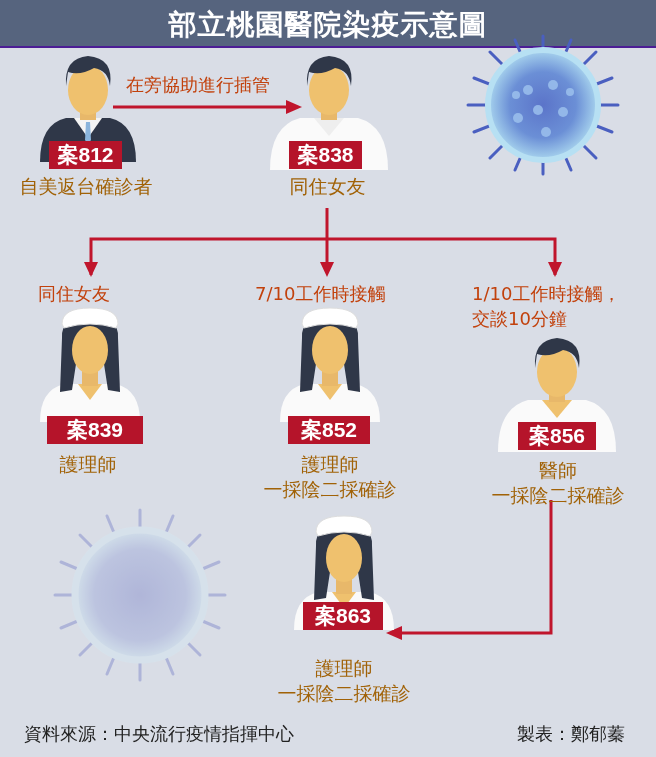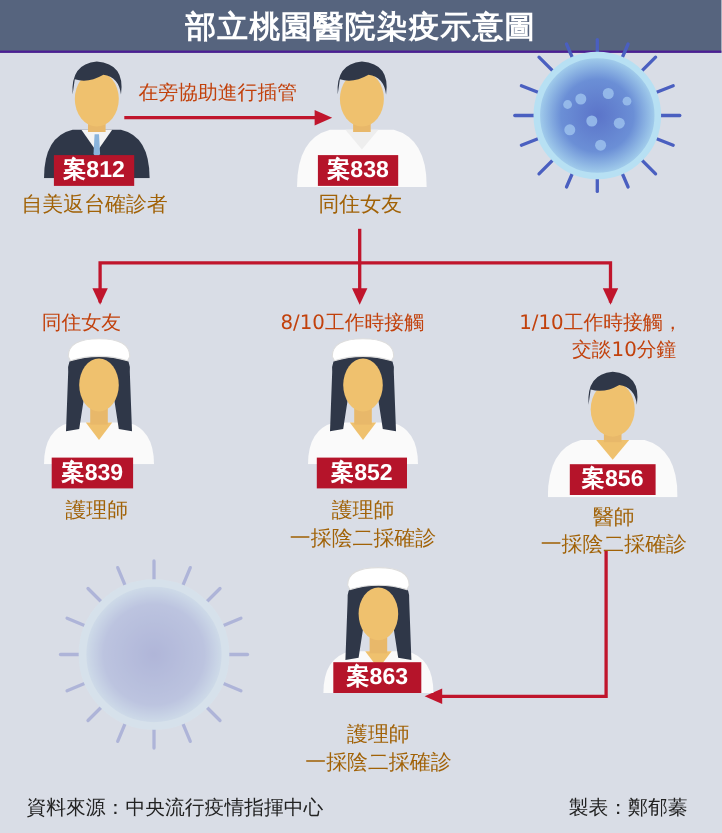--- a/index.html
+++ b/index.html
@@ -127,23 +127,23 @@
     <polygon points="302,107 286,100 286,114"></polygon>
     <polygon points="91,277 84,262 98,262"></polygon>
     <polygon points="327,277 320,262 334,262"></polygon>
     <polygon points="555,277 548,262 562,262"></polygon>
     <polygon points="386,633 402,626 402,640"></polygon>
   </g>
 </svg>
 
 <div class="note" style="left:126px;top:72px;">在旁協助進行插管</div>
 <div class="note" style="left:38px;top:281px;">同住女友</div>
-<div class="note" style="left:255px;top:281px;">8/10工作時接觸</div>
+<div class="note" style="left:255px;top:281px;">7/10工作時接觸</div>
 <div class="note" style="left:472px;top:281px;">1/10工作時接觸，</div>
-<div class="note" style="left:472px;top:306px;margin-left:48px;">交談10分鐘</div>
+<div class="note" style="left:472px;top:306px;">交談10分鐘</div>
 
 <svg class="person" style="left:36px;top:52px;" width="104" height="110" viewBox="0 0 104 110">
   <path d="M4,110 Q4,72 30,66 L74,66 Q100,72 100,110 Z" fill="#2f3748"></path>
   <path d="M38,66 L52,86 L66,66 Z" fill="#f4f4f4"></path>
   <path d="M50,70 L54,70 L55,88 L52,92 L49,88 Z" fill="#8ab4dc"></path>
   <rect x="44" y="52" width="16" height="16" fill="#e8b86a"></rect>
   <ellipse cx="52" cy="38" rx="20" ry="25" fill="#efc16e"></ellipse>
   <path d="M30,34 Q28,6 52,4 Q78,6 74,34 Q72,18 58,16 Q44,24 32,20 Z" fill="#2f3748"></path>
 </svg>
 <div class="badge" style="left:49px;top:141px;width:73px;">案812</div>
@@ -160,21 +160,21 @@
 <div class="label" style="left:260px;top:174px;width:135px;">同住女友</div>
 
 <svg class="person" style="left:38px;top:304px;" width="104" height="118" viewBox="0 0 104 118">
   <path d="M2,118 Q2,86 26,80 L78,80 Q102,86 102,118 Z" fill="#fafafa"></path>
   <path d="M24,34 Q22,14 52,14 Q82,14 80,34 L82,88 L70,86 L66,60 L38,60 L34,86 L22,88 Z" fill="#2f3748"></path>
   <path d="M40,80 L52,96 L64,80 Z" fill="#efc16e"></path>
   <rect x="44" y="62" width="16" height="20" fill="#e8b86a"></rect>
   <ellipse cx="52" cy="46" rx="18" ry="24" fill="#efc16e"></ellipse>
   <path d="M24,20 Q24,4 52,4 Q80,4 80,20 L78,24 Q52,16 26,24 Z" fill="#ffffff" stroke="#dddddd" stroke-width="1"></path>
 </svg>
-<div class="badge" style="left:47px;top:416px;width:74px;">案839</div>
+<div class="badge" style="left:47px;top:416px;width:96px;">案839</div>
 <div class="label" style="left:38px;top:452px;width:100px;">護理師</div>
 
 <svg class="person" style="left:278px;top:304px;" width="104" height="118" viewBox="0 0 104 118">
   <path d="M2,118 Q2,86 26,80 L78,80 Q102,86 102,118 Z" fill="#fafafa"></path>
   <path d="M24,34 Q22,14 52,14 Q82,14 80,34 L82,88 L70,86 L66,60 L38,60 L34,86 L22,88 Z" fill="#2f3748"></path>
   <path d="M40,80 L52,96 L64,80 Z" fill="#efc16e"></path>
   <rect x="44" y="62" width="16" height="20" fill="#e8b86a"></rect>
   <ellipse cx="52" cy="46" rx="18" ry="24" fill="#efc16e"></ellipse>
   <path d="M24,20 Q24,4 52,4 Q80,4 80,20 L78,24 Q52,16 26,24 Z" fill="#ffffff" stroke="#dddddd" stroke-width="1"></path>
 </svg>

